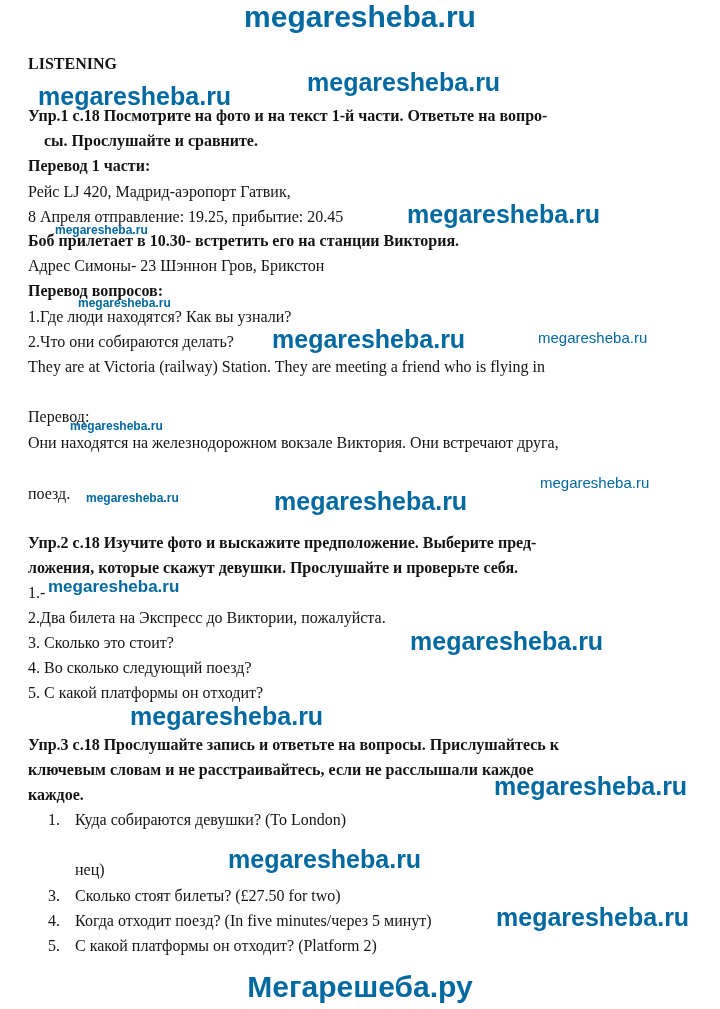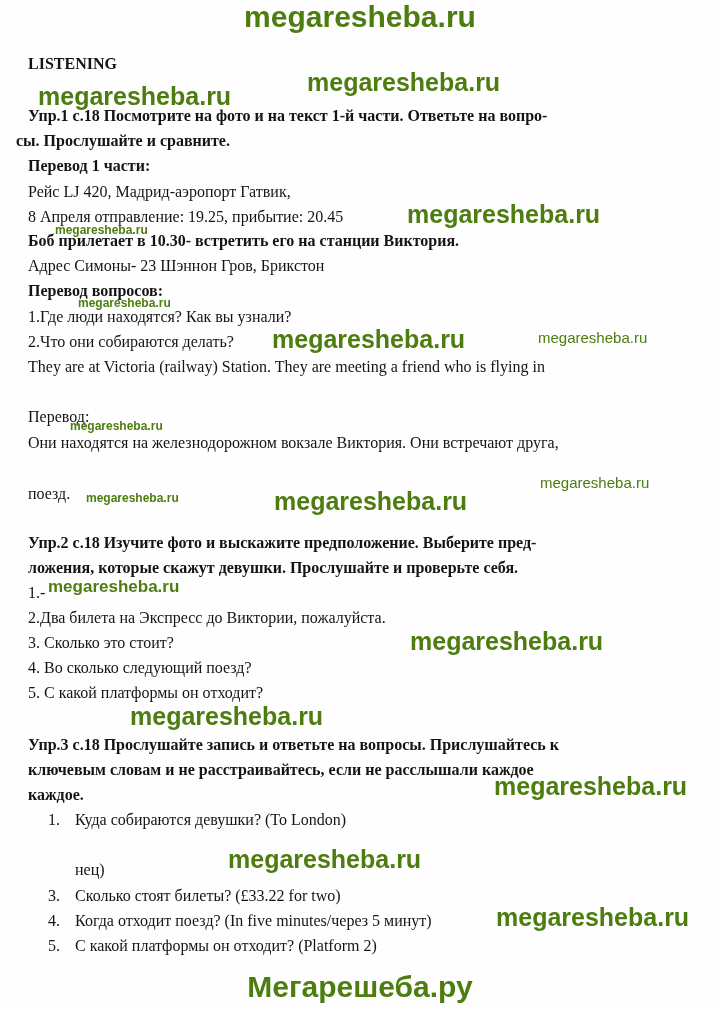--- a/index.html
+++ b/index.html
@@ -1,42 +1,42 @@
 <!DOCTYPE html>
 <html><head>
 <meta charset="utf-8">
 <style>
   html,body{margin:0;padding:0;background:#ffffff;}
   .page{position:relative;width:720px;height:1009px;background:#fefefe;overflow:hidden;
         font-family:"Liberation Serif",serif;color:#141414;}
   .line{position:absolute;white-space:nowrap;font-size:16px;line-height:25px;}
   .b{font-weight:bold;}
   .wm{position:absolute;white-space:nowrap;font-family:"Liberation Sans",sans-serif;
-      font-weight:bold;color:#4d7c0f;z-index:2;line-height:1;}
+      font-weight:bold;color:#0369a1;z-index:2;line-height:1;}
   .wm-xl{font-size:30px;left:0;right:0;text-align:center;}
   .wm-lg{font-size:25px;}
   .wm-md{font-size:17px;}
   .wm-sm{font-size:12px;}
   .wm-rg{font-size:15px;font-weight:normal;}
   .num{display:inline-block;width:27px;}
 </style>
 </head>
 <body>
 
 <div class="page">
 
   <div class="wm wm-xl" style="top:2px;">megaresheba.ru</div>
 
   <div class="line b" style="left:28px;top:51px;">LISTENING</div>
 
   <div class="wm wm-lg" style="left:307px;top:70px;">megaresheba.ru</div>
   <div class="wm wm-lg" style="left:38px;top:84px;">megaresheba.ru</div>
 
   <div class="line b" style="left:28px;top:103px;">Упр.1 с.18 Посмотрите на фото и на текст 1-й части. Ответьте на вопро-</div>
-  <div class="line b" style="left:16px;top:128px;text-align:right;">сы. Прослушайте и сравните.</div>
+  <div class="line b" style="left:44px;top:128px;text-align:right;">сы. Прослушайте и сравните.</div>
   <div class="line b" style="left:28px;top:153px;">Перевод 1 части:</div>
   <div class="line" style="left:28px;top:179px;">Рейс LJ 420, Мадрид-аэропорт Гатвик,</div>
   <div class="line" style="left:28px;top:204px;">8 Апреля отправление: 19.25, прибытие: 20.45</div>
   <div class="wm wm-lg" style="left:407px;top:202px;">megaresheba.ru</div>
   <div class="wm wm-sm" style="left:55px;top:224px;">megaresheba.ru</div>
   <div class="line" style="left:28px;top:228px;font-weight:bold;">Боб прилетает в 10.30- встретить его на станции Виктория.</div>
   <div class="line" style="left:28px;top:253px;">Адрес Симоны- 23 Шэннон Гров, Брикстон</div>
 
   <div class="line b" style="left:28px;top:278px;">Перевод вопросов:</div>
   <div class="wm wm-sm" style="left:78px;top:297px;">megaresheba.ru</div>
@@ -66,20 +66,20 @@
   <div class="wm wm-lg" style="left:130px;top:704px;">megaresheba.ru</div>
 
   <div class="line b" style="left:28px;top:732px;">Упр.3 с.18 Прослушайте запись и ответьте на вопросы. Прислушайтесь к</div>
   <div class="line b" style="left:28px;top:757px;">ключевым словам и не расстраивайтесь, если не расслышали каждое</div>
   <div class="line b" style="left:28px;top:782px;">каждое.</div>
   <div class="wm wm-lg" style="left:494px;top:774px;">megaresheba.ru</div>
 
   <div class="line" style="left:48px;top:807px;"><span class="num">1.</span><span>Куда собираются девушки? (To London)</span></div>
   <div class="wm wm-lg" style="left:228px;top:847px;">megaresheba.ru</div>
   <div class="line" style="left:75px;top:857px;">нец)</div>
-  <div class="line" style="left:48px;top:883px;"><span class="num">3.</span><span>Сколько стоят билеты? (£33.22 for two)</span></div>
+  <div class="line" style="left:48px;top:883px;"><span class="num">3.</span><span>Сколько стоят билеты? (£27.50 for two)</span></div>
   <div class="line" style="left:48px;top:908px;"><span class="num">4.</span><span>Когда отходит поезд? (In five minutes/через 5 минут)</span></div>
   <div class="wm wm-lg" style="left:496px;top:905px;">megaresheba.ru</div>
   <div class="line" style="left:48px;top:933px;"><span class="num">5.</span><span>С какой платформы он отходит? (Platform 2)</span></div>
 
   <div class="wm wm-xl" style="top:972px;">Мегарешеба.ру</div>
 
 </div>
 
 </body></html>

